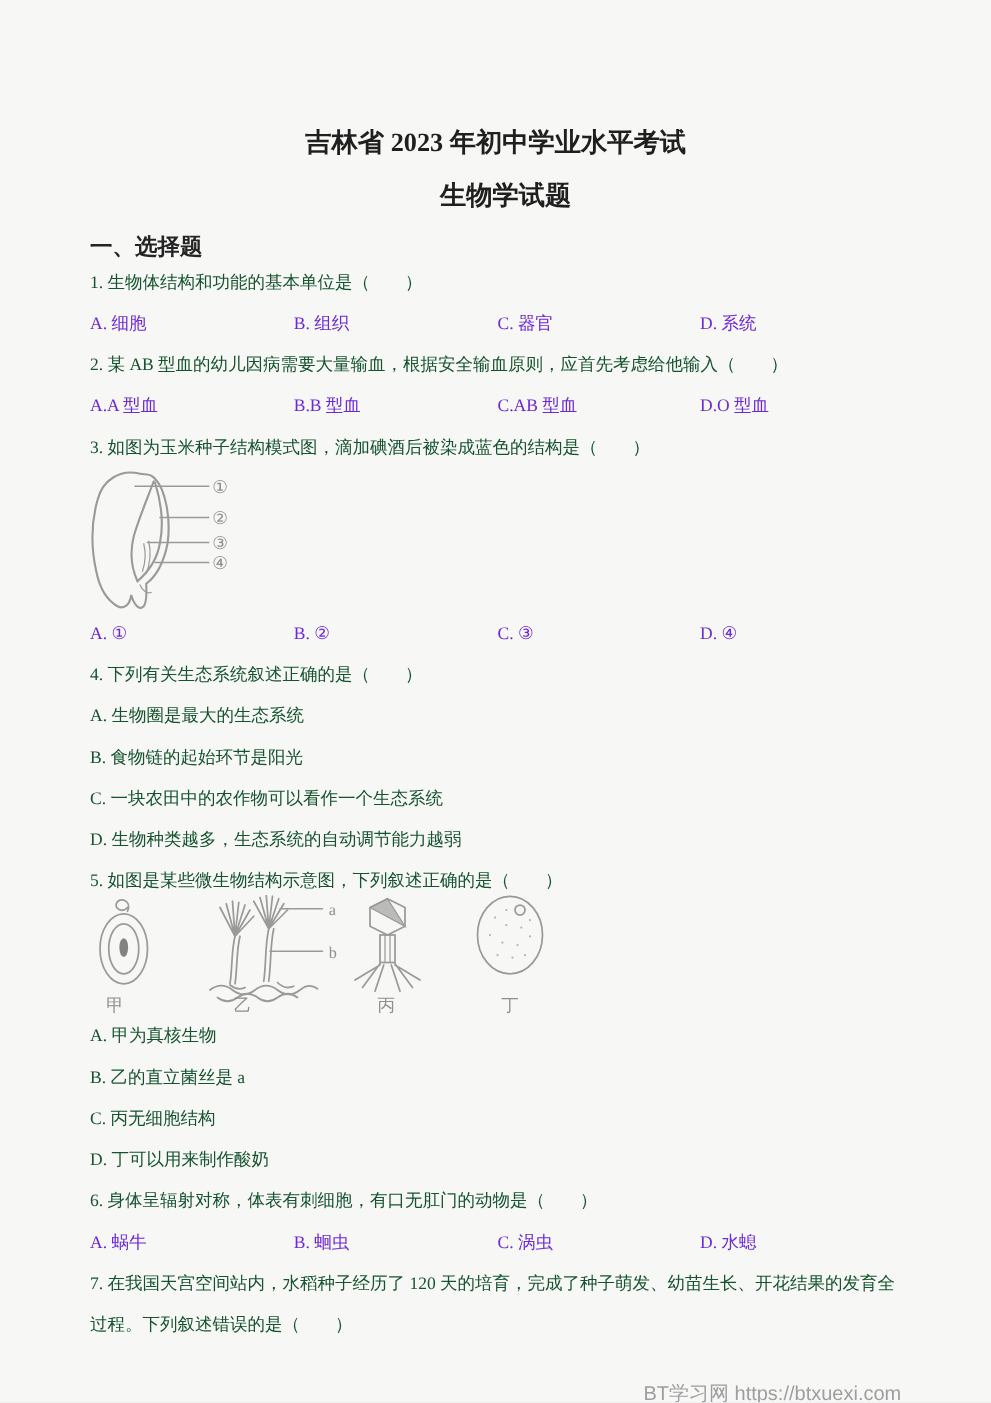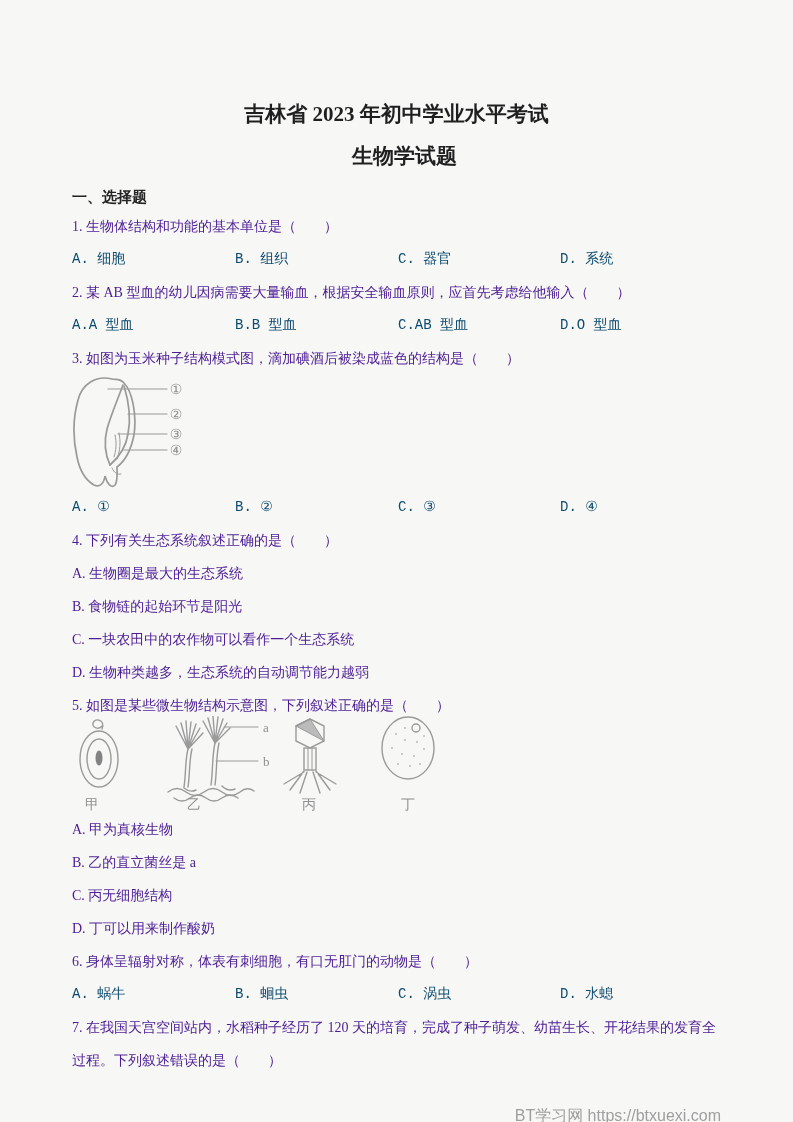--- a/index.html
+++ b/index.html
@@ -22,35 +22,35 @@
   .subtitle {
     margin:12px 0 0 16px;
     text-align:center;
     font-size:21px; line-height:30px;
     font-weight:bold; color:#1f1f1f;
     white-space:pre;
   }
   .content { padding:0 72px; }
   .section-header {
     margin-top:14px;
-    font-size:15px; line-height:24px;
+    font-size:18px; line-height:24px;
     font-weight:bold; color:#242424;
     white-space:pre;
   }
   .line {
     font-size:14px; line-height:33px;
-    white-space:pre; color:#4c1d95;
+    white-space:pre; color:#14532d;
   }
   .first-line { margin-top:1px; }
   .opt-row {
     display:grid;
     grid-template-columns:163px 163px 162px 1fr;
     font-size:14px; line-height:33px;
   }
-  .opt-row span { white-space:pre; color:#0c4a6e;font-family:Liberation Mono, monospace; }
+  .opt-row span { white-space:pre; color:#6d28d9; }
   .figure { position:relative; }
   .fig-corn { height:116px; }
   .fig-microbes { height:97px; margin-top:-6px; }
   .fig-label {
     font-family:"Liberation Serif","DejaVu Serif",serif;
     fill:#8f8f8f;
   }
   .footer {
     margin-top:28px;
     text-align:right;

